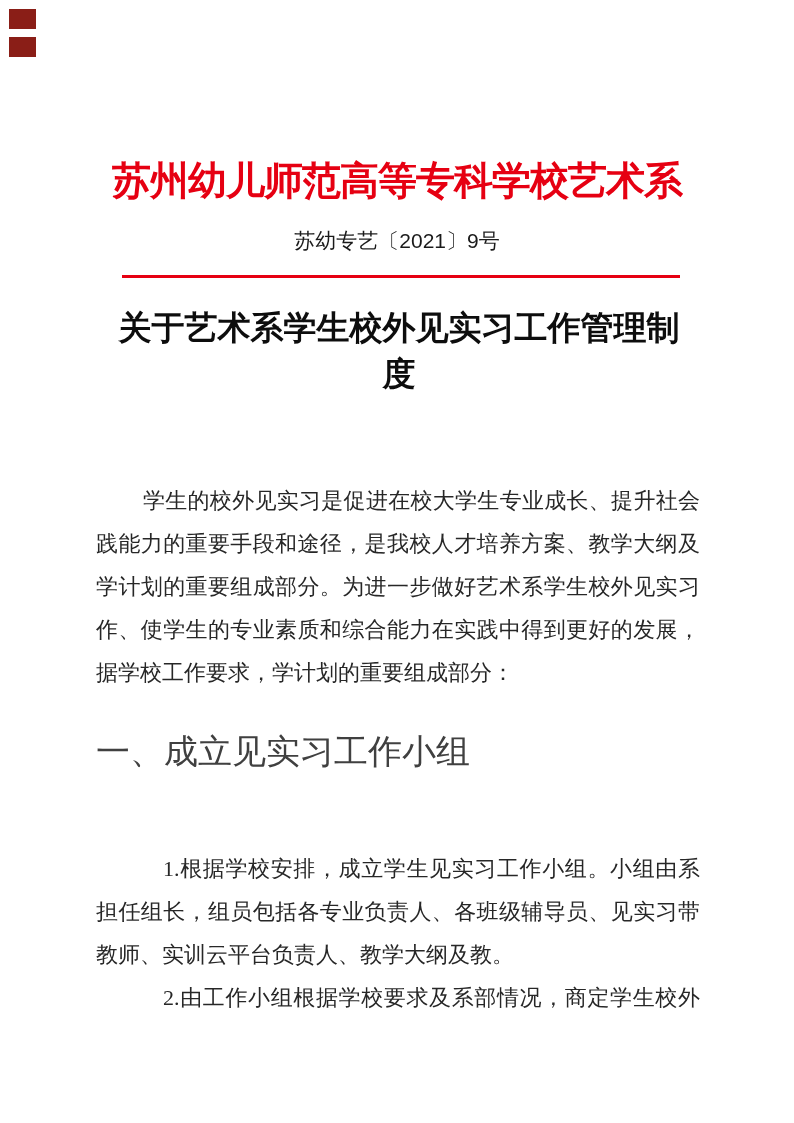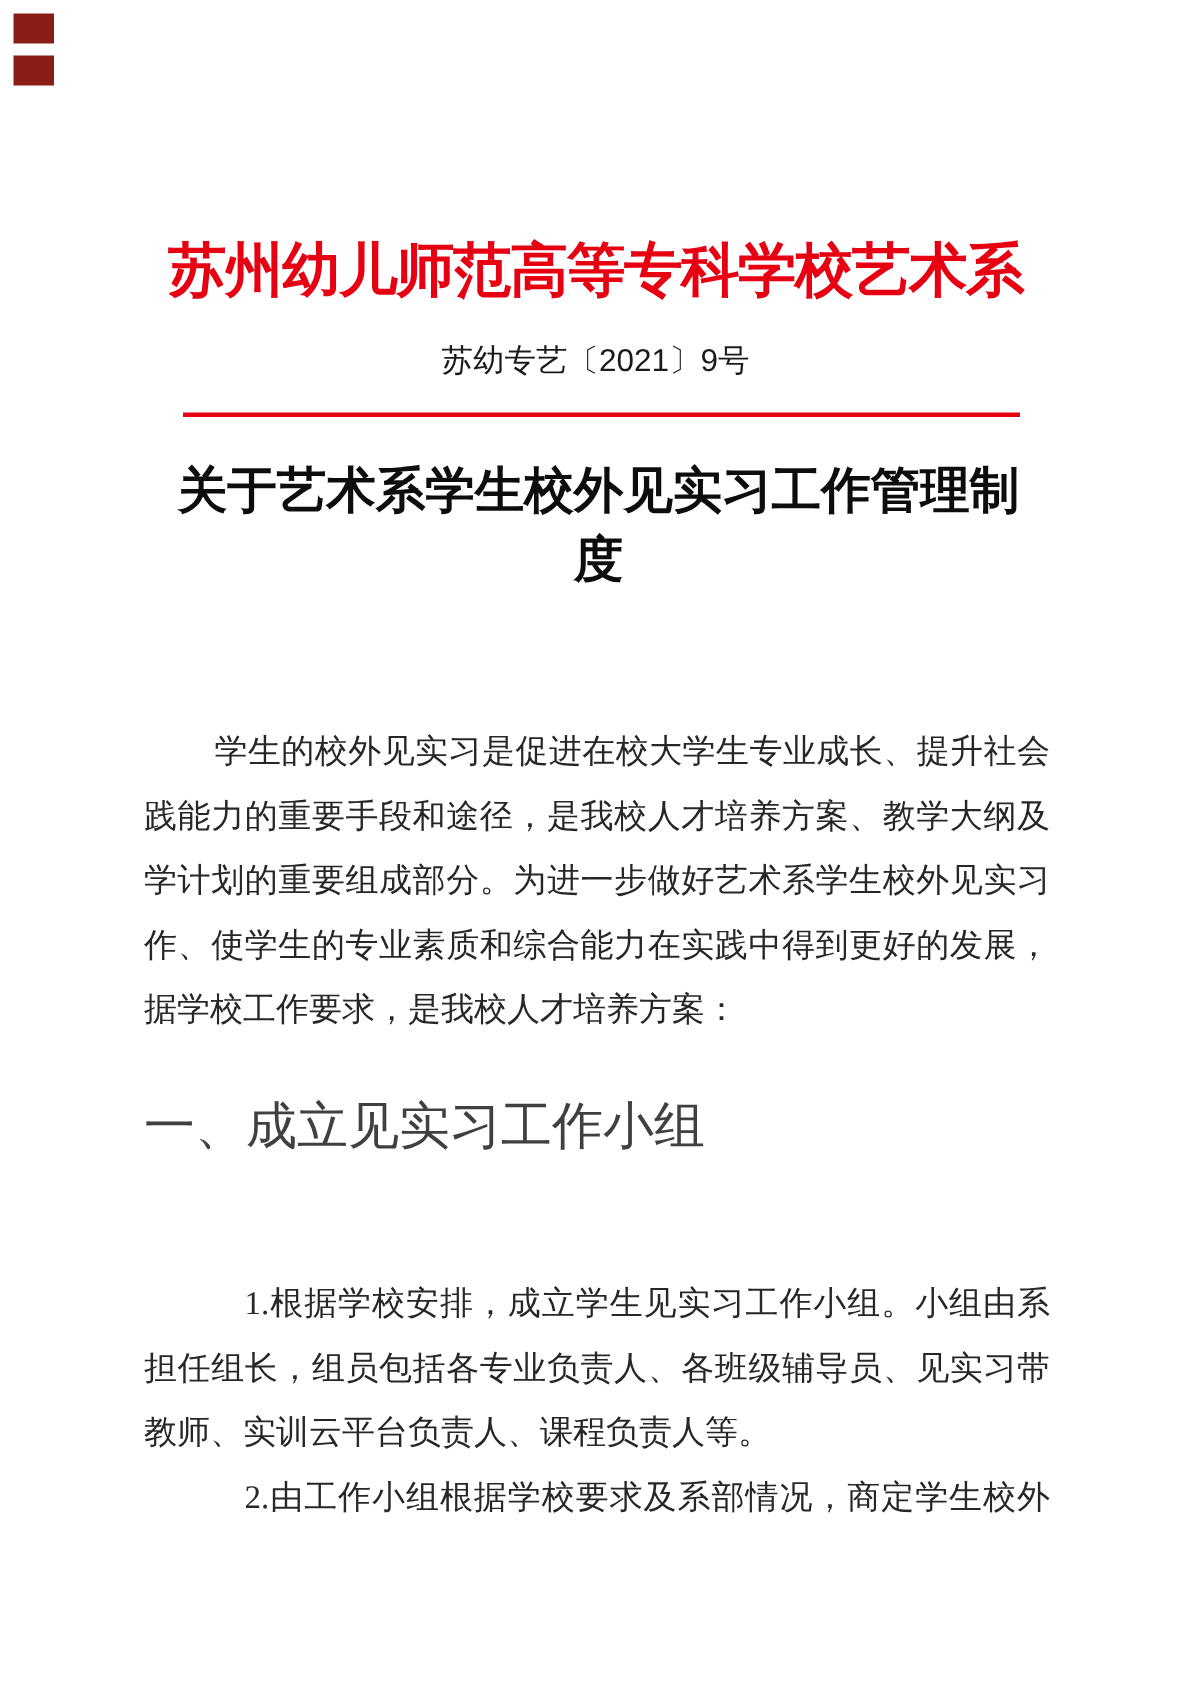--- a/index.html
+++ b/index.html
@@ -112,28 +112,28 @@
   <div class="doc-title">
     <div>关于艺术系学生校外见实习工作管理制</div>
     <div>度</div>
   </div>
 
   <div class="body-block intro">
     <div class="bline jl ind2">学生的校外见实习是促进在校大学生专业成长、提升社会实</div>
     <div class="bline jl">践能力的重要手段和途径，是我校人才培养方案、教学大纲及教</div>
     <div class="bline jl">学计划的重要组成部分。为进一步做好艺术系学生校外见实习工</div>
     <div class="bline jl">作、使学生的专业素质和综合能力在实践中得到更好的发展，根</div>
-    <div class="bline ll">据学校工作要求，是我校人才培养方案：</div>
+    <div class="bline ll">据学校工作要求，学计划的重要组成部分：</div>
   </div>
 
   <div class="section-heading">一、成立见实习工作小组</div>
 
   <div class="body-block item1">
     <div class="bline jl ind3">1.根据学校安排，成立学生见实习工作小组。小组由系部主任</div>
     <div class="bline jl">担任组长，组员包括各专业负责人、各班级辅导员、见实习带队</div>
-    <div class="bline ll">教师、实训云平台负责人、课程负责人等。</div>
+    <div class="bline ll">教师、实训云平台负责人、教学大纲及教。</div>
   </div>
 
   <div class="body-block item2">
     <div class="bline jl ind3">2.由工作小组根据学校要求及系部情况，商定学生校外见实习</div>
   </div>
 
 </div>
 
 </body></html>

